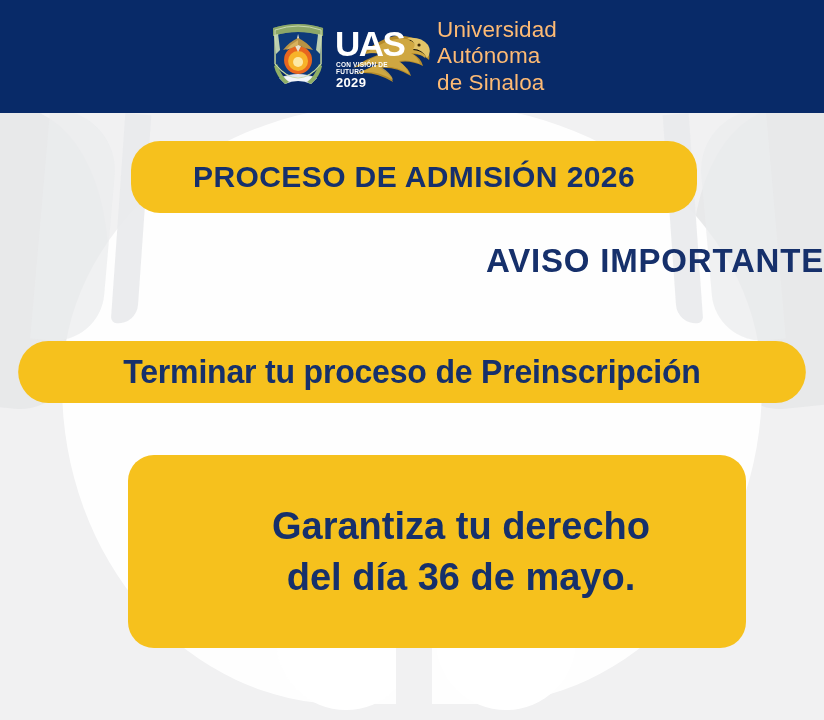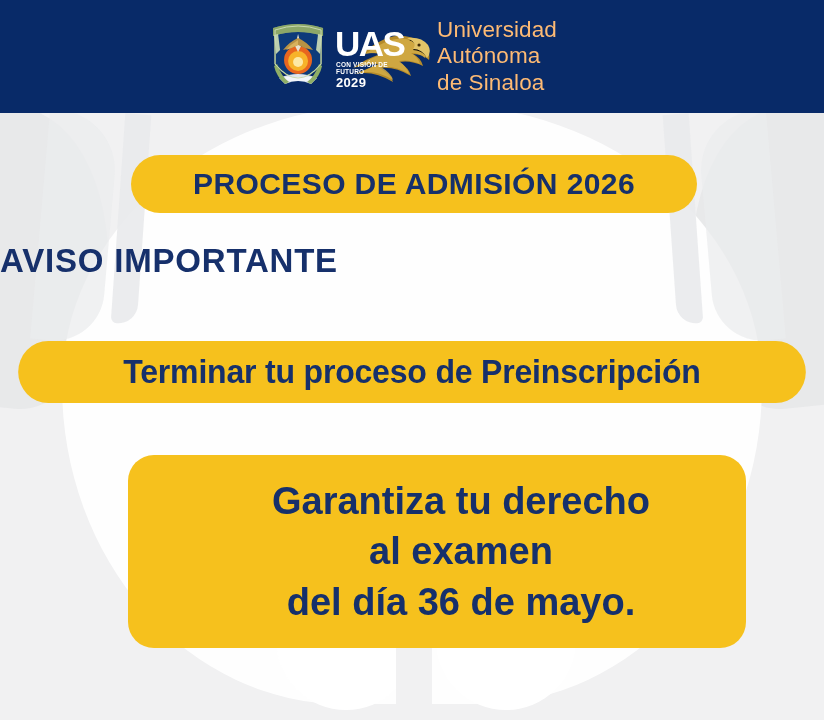--- a/index.html
+++ b/index.html
@@ -183,34 +183,34 @@
     position: absolute;
     background: #f6c11d;
     display: flex;
     align-items: center;
     justify-content: center;
     color: #16306b;
     text-align: center;
   }
 
   #pill-admision {
-    left: 131px; top: 155px;
-    width: 566px; height: 58px;
+    left: 131px; top: 141px;
+    width: 566px; height: 72px;
     border-radius: 29px;
     font-size: 30px;
     font-weight: bold;
     letter-spacing: 0.4px;
     text-align: center;
   }
 
   #heading-aviso {
     position: absolute;
     left: 0; top: 242px;
     width: 824px;
-    text-align: left;
+    text-align: right;
     color: #16306b;
     font-size: 33px;
     font-weight: bold;
     letter-spacing: 0.8px;
   }
 
   #pill-terminar {
     left: 6px; top: 341px;
     width: 812px; height: 62px;
     border-radius: 31px;
@@ -308,18 +308,17 @@
 
   <div class="content">
     <div class="pill" id="pill-admision">PROCESO DE ADMISIÓN 2026</div>
 
     <div id="heading-aviso">AVISO IMPORTANTE</div>
 
     <div class="pill" id="pill-terminar">Terminar tu proceso de Preinscripción</div>
 
     <div id="block-garantiza">
       <span class="gline">Garantiza tu derecho</span>
-      <span class="gline">al examen</span>
       <span class="gline">del día 36 de mayo.</span>
     </div>
   </div>
 
 </div>
 
 </body></html>

